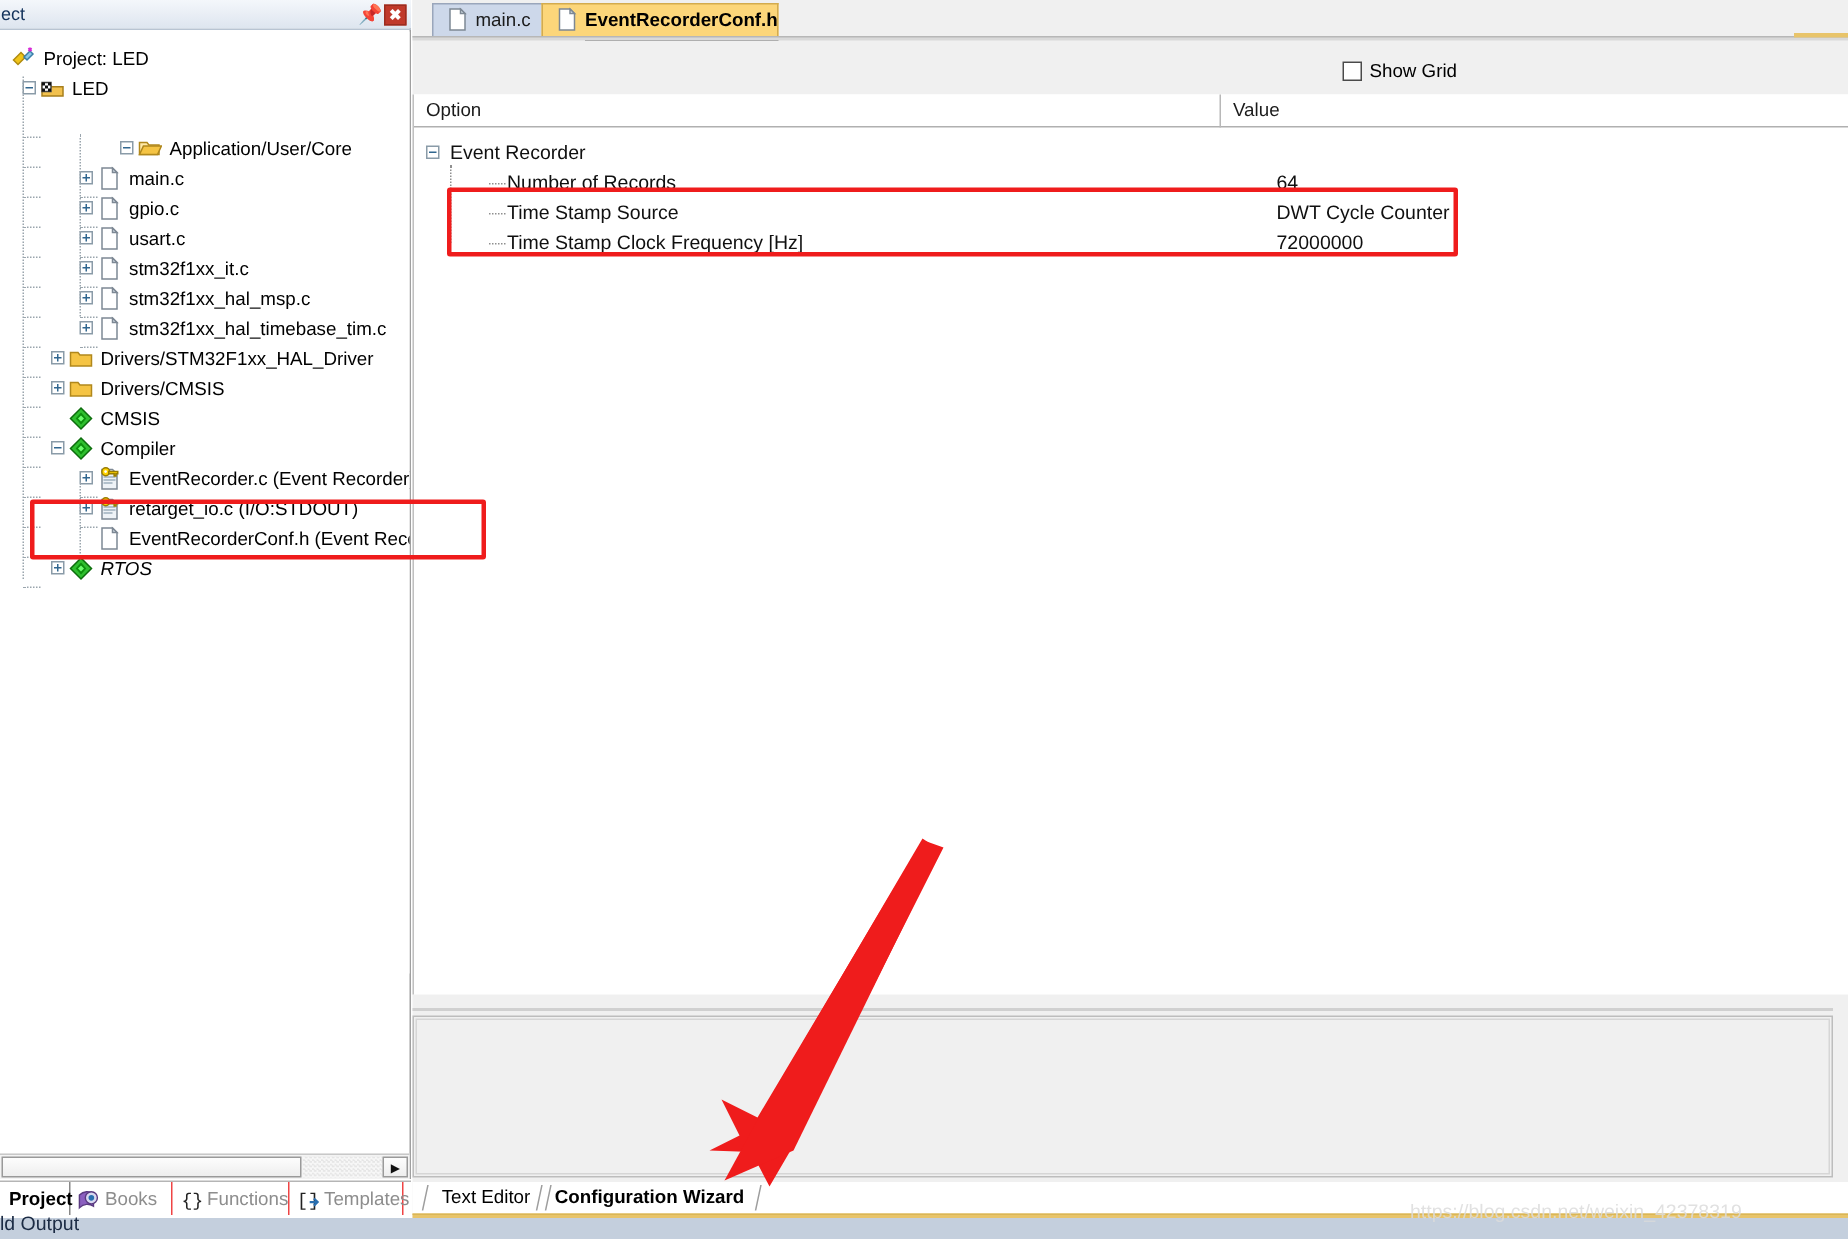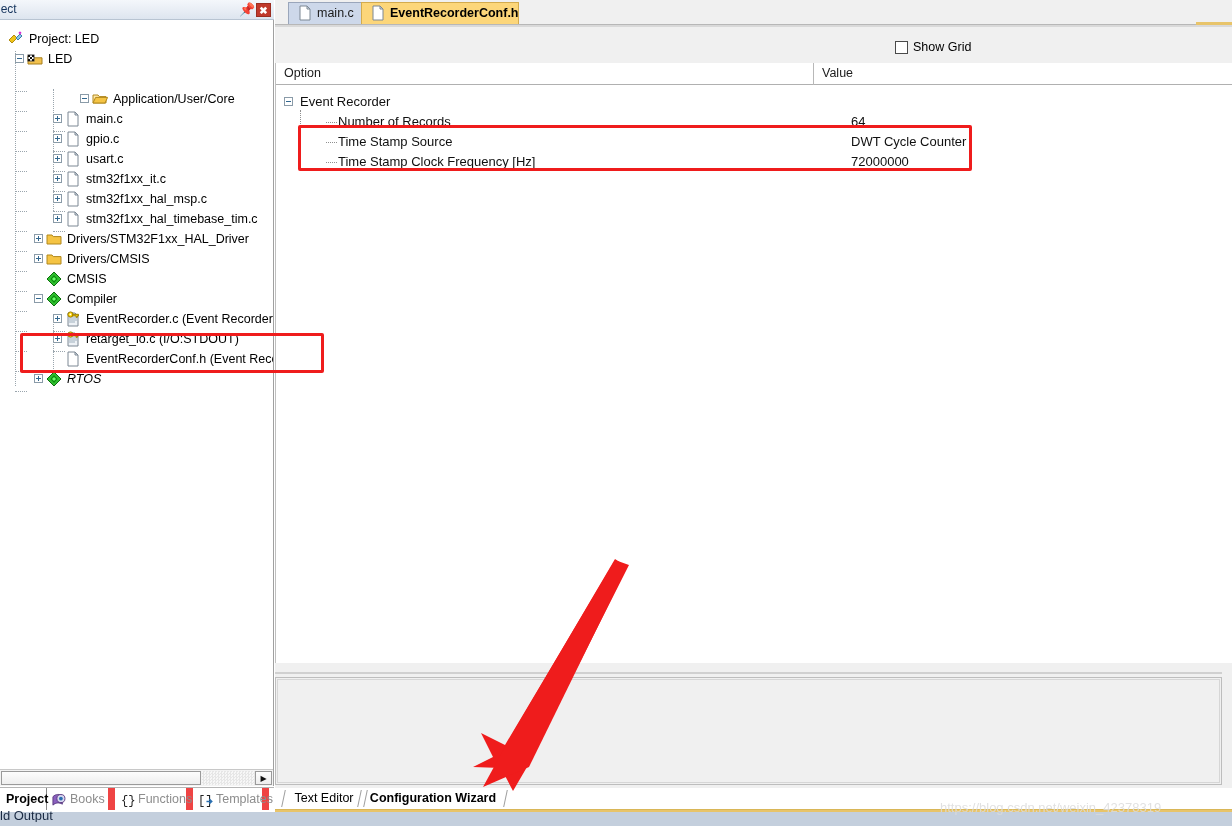--- a/index.html
+++ b/index.html
@@ -97,21 +97,21 @@
     position:absolute;left:0;top:787px;width:274px;height:23px;
     background:#ffffff;border-top:1px solid #b5b5b5;box-sizing:border-box;
   }
   .ltab{
     position:absolute;top:0;height:22px;line-height:22px;font-size:12.5px;
     padding:0 6px;box-sizing:border-box;cursor:pointer;white-space:nowrap;
   }
   .ltab.active{
     font-weight:bold;color:#000;border-right:1px solid #888;
   }
-  .ltab.inactive{color:#8d8d8d;border-right:7px solid #ef4444;}
+  .ltab.inactive{color:#8d8d8d;border-right:1px solid #ef4444;}
   .ltab .ticon{position:absolute;left:4px;top:4px;width:15px;height:15px;}
 
   
   #editor-area{
     position:absolute;left:275px;top:0;width:957px;height:826px;
     background:#f0f0f0;
   }
   #tabstrip{
     position:absolute;left:0;top:0;width:957px;height:25px;
     background:#f0f0f0;

